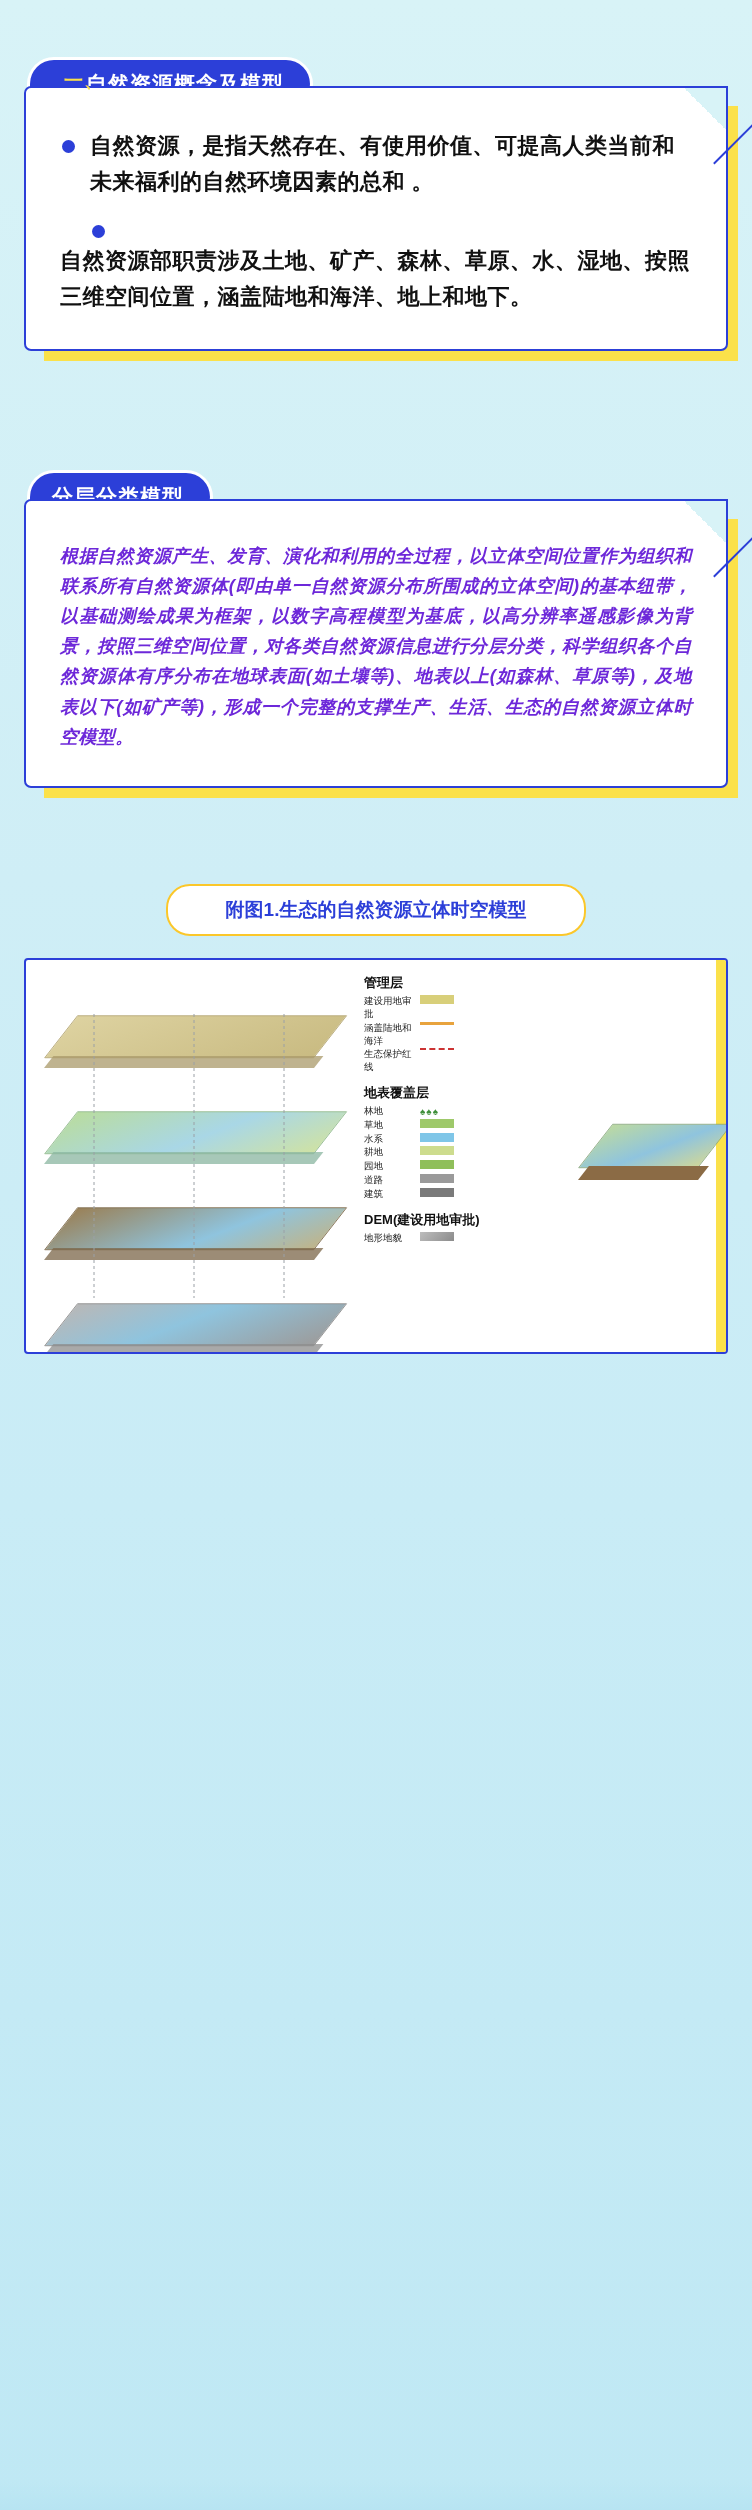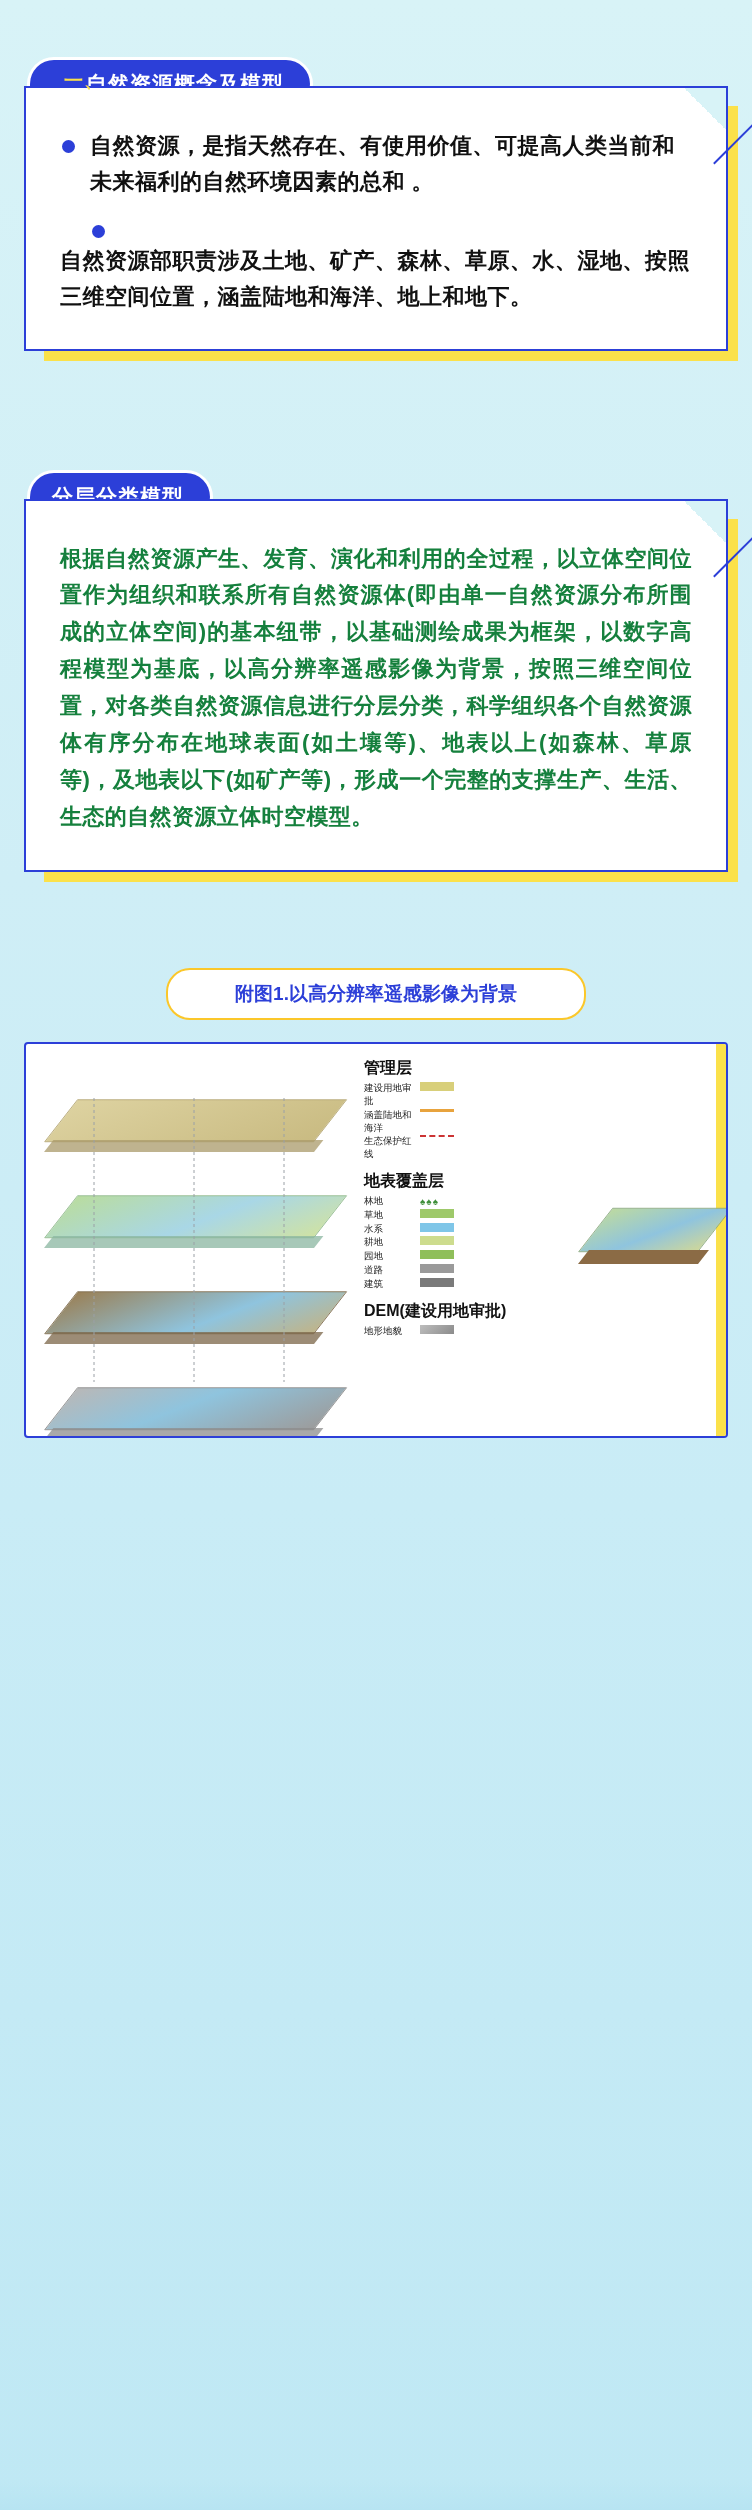--- a/index.html
+++ b/index.html
@@ -12,21 +12,21 @@
     background: linear-gradient(180deg, #d8f3f7 0%, #cfeef6 35%, #c9ecf6 60%, #bfe8f4 100%);
     position: relative;
     overflow: hidden;
   }
 
   
   .card {
     position: relative;
     background: #ffffff;
     border: 2px solid #2c3fd8;
-    border-radius: 0;
+    border-radius: 7px;
     margin: 0 24px;
   }
   
   .card .fold {
     position: absolute;
     top: -2px; right: -2px;
     width: 44px; height: 44px;
     background: linear-gradient(225deg, #d8f3f7 0 50%, transparent 50%);
     border-right: 2px solid #2c3fd8;
     border-top: 2px solid #2c3fd8;
@@ -100,26 +100,27 @@
     position: absolute;
     left: 2px; top: 12px;
     width: 13px; height: 13px;
     background: #2c3fd8;
     border-radius: 50%;
   }
   .bullet-item.indent-second { padding-left: 0; }
   .bullet-item.indent-second .bullet-dot { left: 32px; top: -18px; }
 
   .para {
-    font-size: 22px;
+    font-size: 18px;
     line-height: 1.68;
     font-weight: bold;
-    color: #15803d;
+    color: #6d28d9;
     text-align: justify;
     letter-spacing: 0.4px;
+    font-style: italic;
   }
 
   
   .fig-title {
     display: block;
     margin: 0 auto;
     width: 420px;
     text-align: center;
     color: #2c3fd8;
     font-size: 19px;
@@ -166,21 +167,21 @@
   }
   .slab .side {
     position: absolute; left: 0; right: 0; bottom: -10px; height: 12px;
     transform: skewX(-38deg);
     transform-origin: bottom left;
     opacity: 0.75;
   }
 
   .legend-group { margin-bottom: 10px; }
   .legend-head {
-    font-size: 16px;
+    font-size: 13px;
     font-weight: bold;
     color: #111;
     margin-bottom: 3px;
   }
   .legend-row {
     display: flex;
     align-items: flex-start;
     font-size: 9.5px;
     color: #222;
     line-height: 1.35;
@@ -256,21 +257,21 @@
   <span class="shadow-v"></span>
   <span class="shadow-h"></span>
   <div class="card-body">
     <p class="para">根据自然资源产生、发育、演化和利用的全过程，以立体空间位置作为组织和联系所有自然资源体(即由单一自然资源分布所围成的立体空间)的基本纽带，以基础测绘成果为框架，以数字高程模型为基底，以高分辨率遥感影像为背景，按照三维空间位置，对各类自然资源信息进行分层分类，科学组织各个自然资源体有序分布在地球表面(如土壤等)、地表以上(如森林、草原等)，及地表以下(如矿产等)，形成一个完整的支撑生产、生活、生态的自然资源立体时空模型。</p>
   </div>
 </div>
 
 <div style="height:96px"></div>
 
 <div>
-  <span class="fig-title">附图1.以高分辨率遥感影像为背景</span>
+  <span class="fig-title">附图1.生态的自然资源立体时空模型</span>
 </div>
 
 <div class="figure-card">
   <span class="shadow-v2"></span>
   <div class="fig-inner">
 
     <div class="fig-left">
 
       <div class="slab" style="top:14px;">
         <div class="top" style="background:linear-gradient(135deg,#ddd2a0,#c9bb82);border:1px solid #b3a571;"></div>

